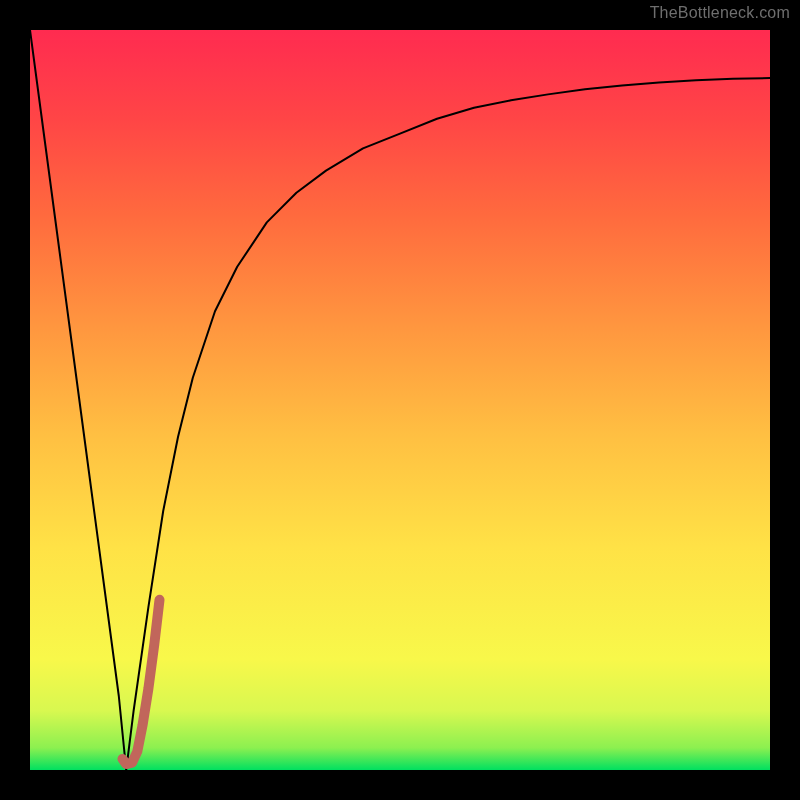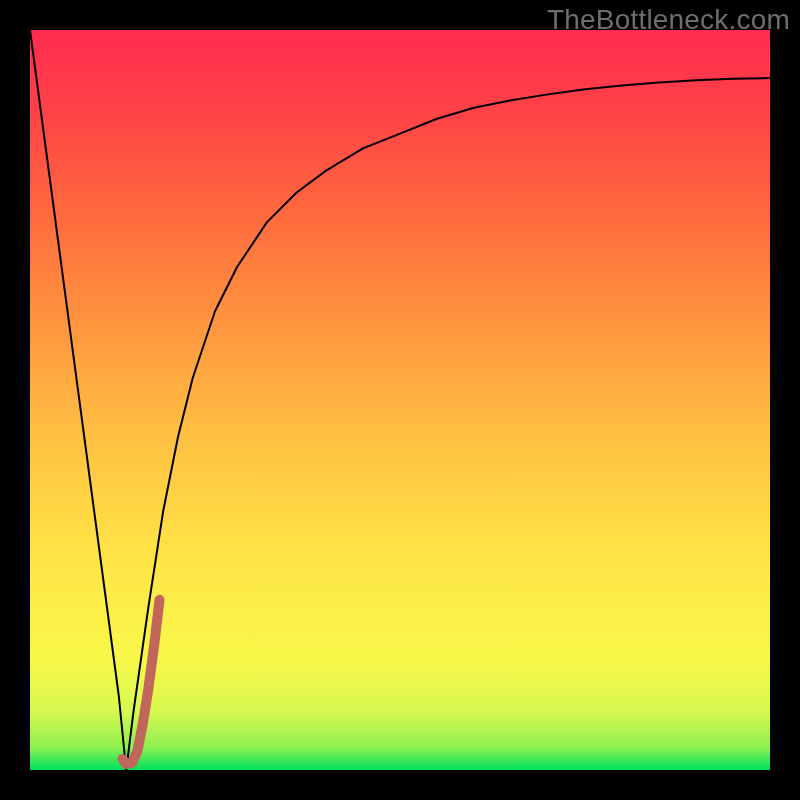--- a/index.html
+++ b/index.html
@@ -8,21 +8,21 @@
     position: relative;
     width: 800px;
     height: 800px;
     background: #000;
   }
   .watermark {
     position: absolute;
     top: 4px;
     right: 10px;
     font-family: Arial, Helvetica, sans-serif;
-    font-size: 28px;
+    font-size: 16px;
     font-weight: 400;
     color: #6e6e6e;
     letter-spacing: 0.2px;
     z-index: 10;
     pointer-events: none;
     text-align: center;
   }
   .plot-area {
     position: absolute;
     left: 30px;

